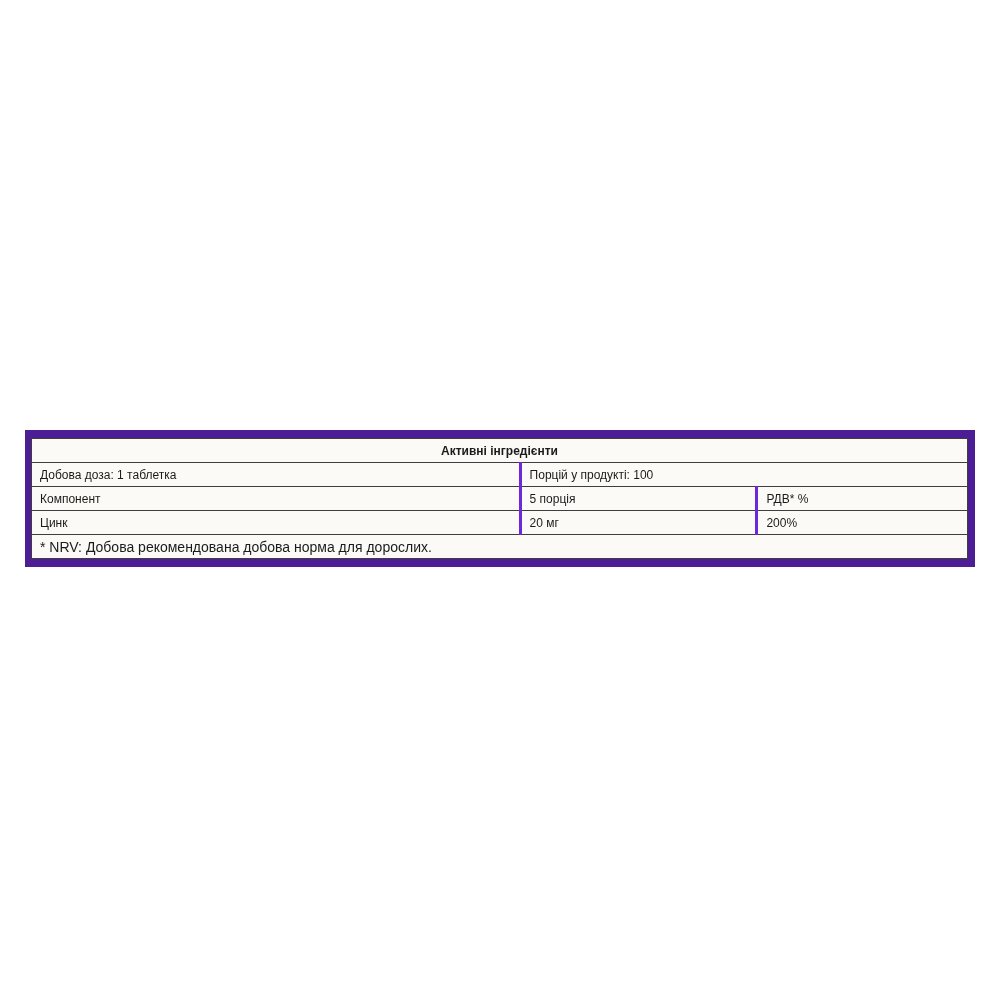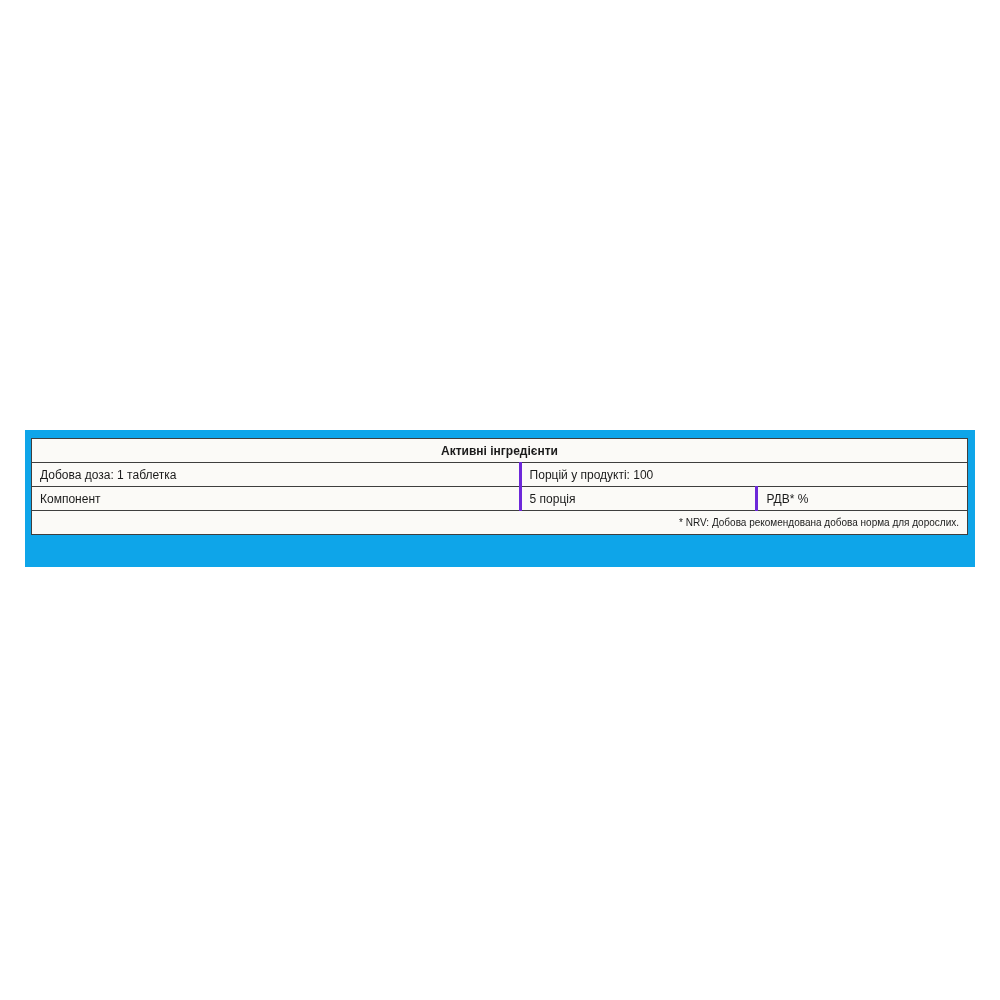--- a/index.html
+++ b/index.html
@@ -10,21 +10,21 @@
     background: #ffffff;
     font-family: "Liberation Sans", "DejaVu Sans", sans-serif;
   }
 
   .panel {
     position: absolute;
     left: 25px;
     top: 430px;
     width: 950px;
     height: 137px;
-    background: #0ea5e9;
+    background: #4c1d95;
   }
 
   table.facts {
     position: absolute;
     left: 6px;
     top: 8px;
     width: 937px;
     border-collapse: collapse;
     table-layout: fixed;
     background: #fbfaf7;
@@ -55,22 +55,22 @@
     font-weight: bold;
     height: 25px;
   }
 
   td.align-left  { text-align: left; }
   td.align-right { }
 
   tr.head-row td { font-weight: normal; }
 
   td.footnote-cell {
-    font-size: 10px;
-    text-align: right;
+    font-size: 14px;
+    text-align: left;
   }
 </style>
 </head>
 <body>
 
 <div class="panel">
   <table class="facts">
     <colgroup>
       <col style="width:52.2%">
       <col style="width:25.3%">
@@ -83,17 +83,22 @@
     <tr>
       <td class="align-left sep-right">Добова доза: 1 таблетка</td>
       <td colspan="2" class="align-right">Порцій у продукті: 100</td>
     </tr>
     <tr class="head-row">
       <td class="align-left sep-right">Компонент</td>
       <td class="align-right sep-right">5 порція</td>
       <td class="align-right">РДВ* %</td>
     </tr>
     <tr>
+      <td class="align-left sep-right">Цинк</td>
+      <td class="align-right sep-right">20 мг</td>
+      <td class="align-right">200%</td>
+    </tr>
+    <tr>
       <td colspan="3" class="footnote-cell">* NRV: Добова рекомендована добова норма для дорослих.</td>
     </tr>
   </tbody>
     </table>
 </div>
 
 </body></html>

